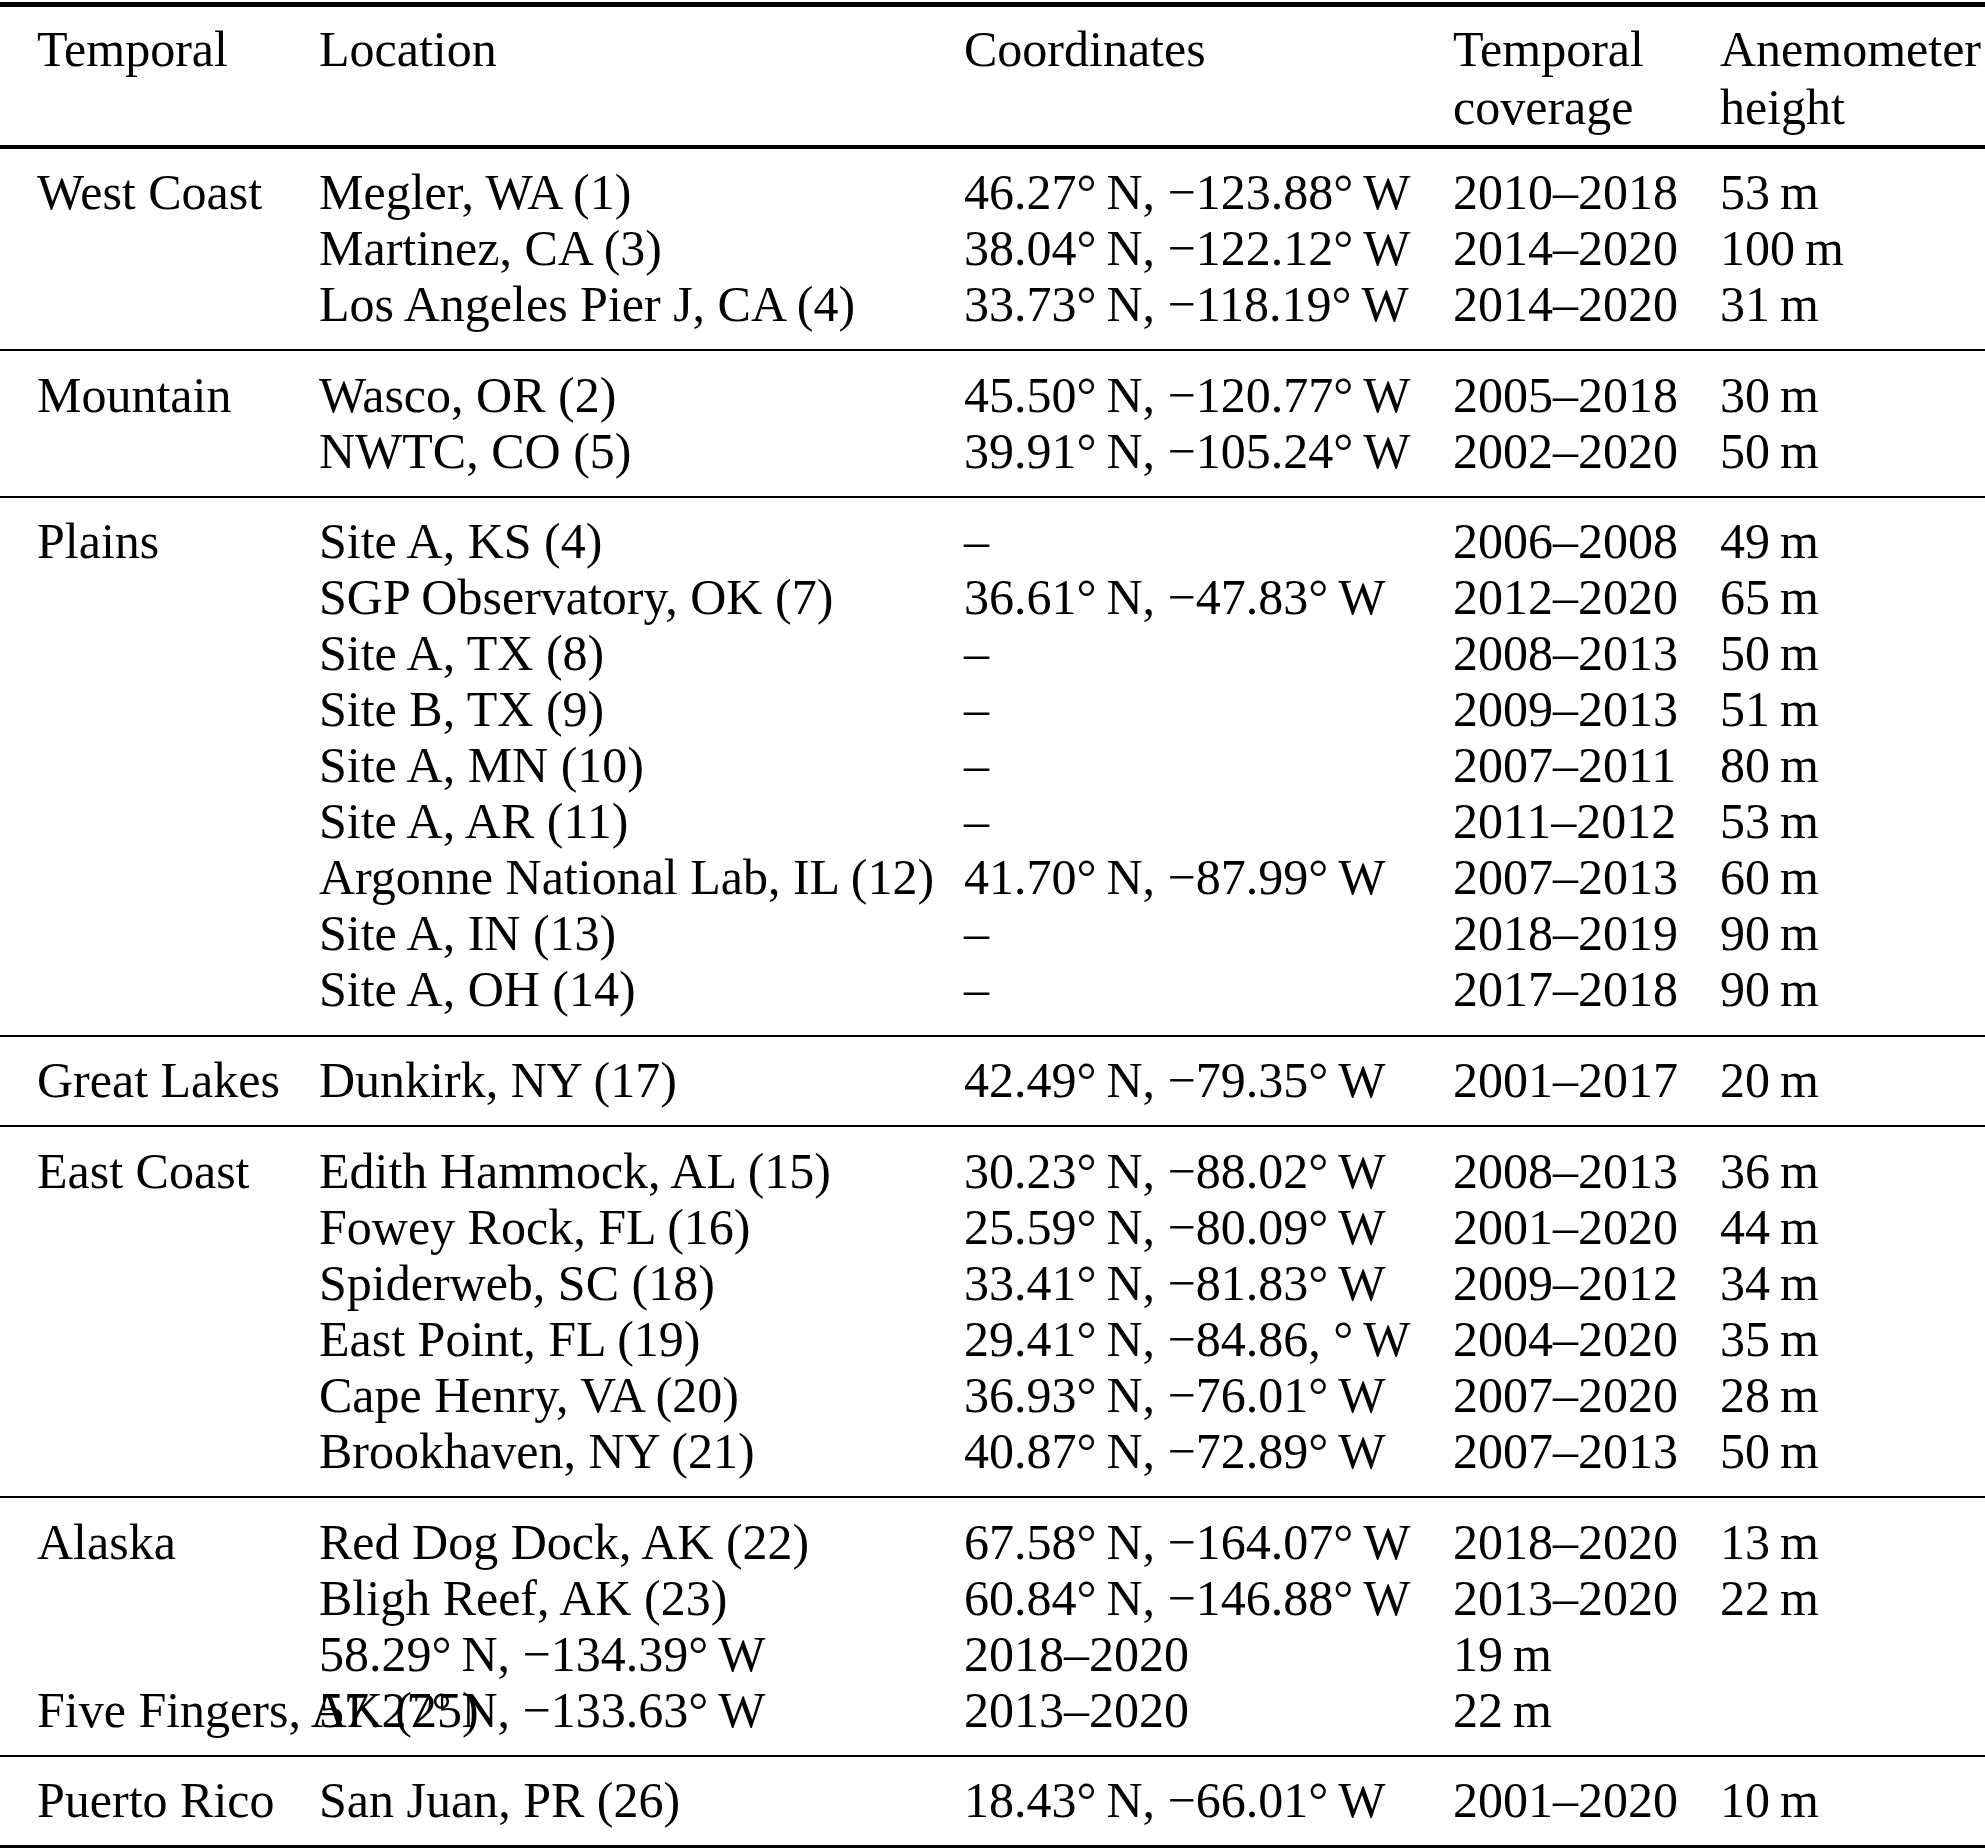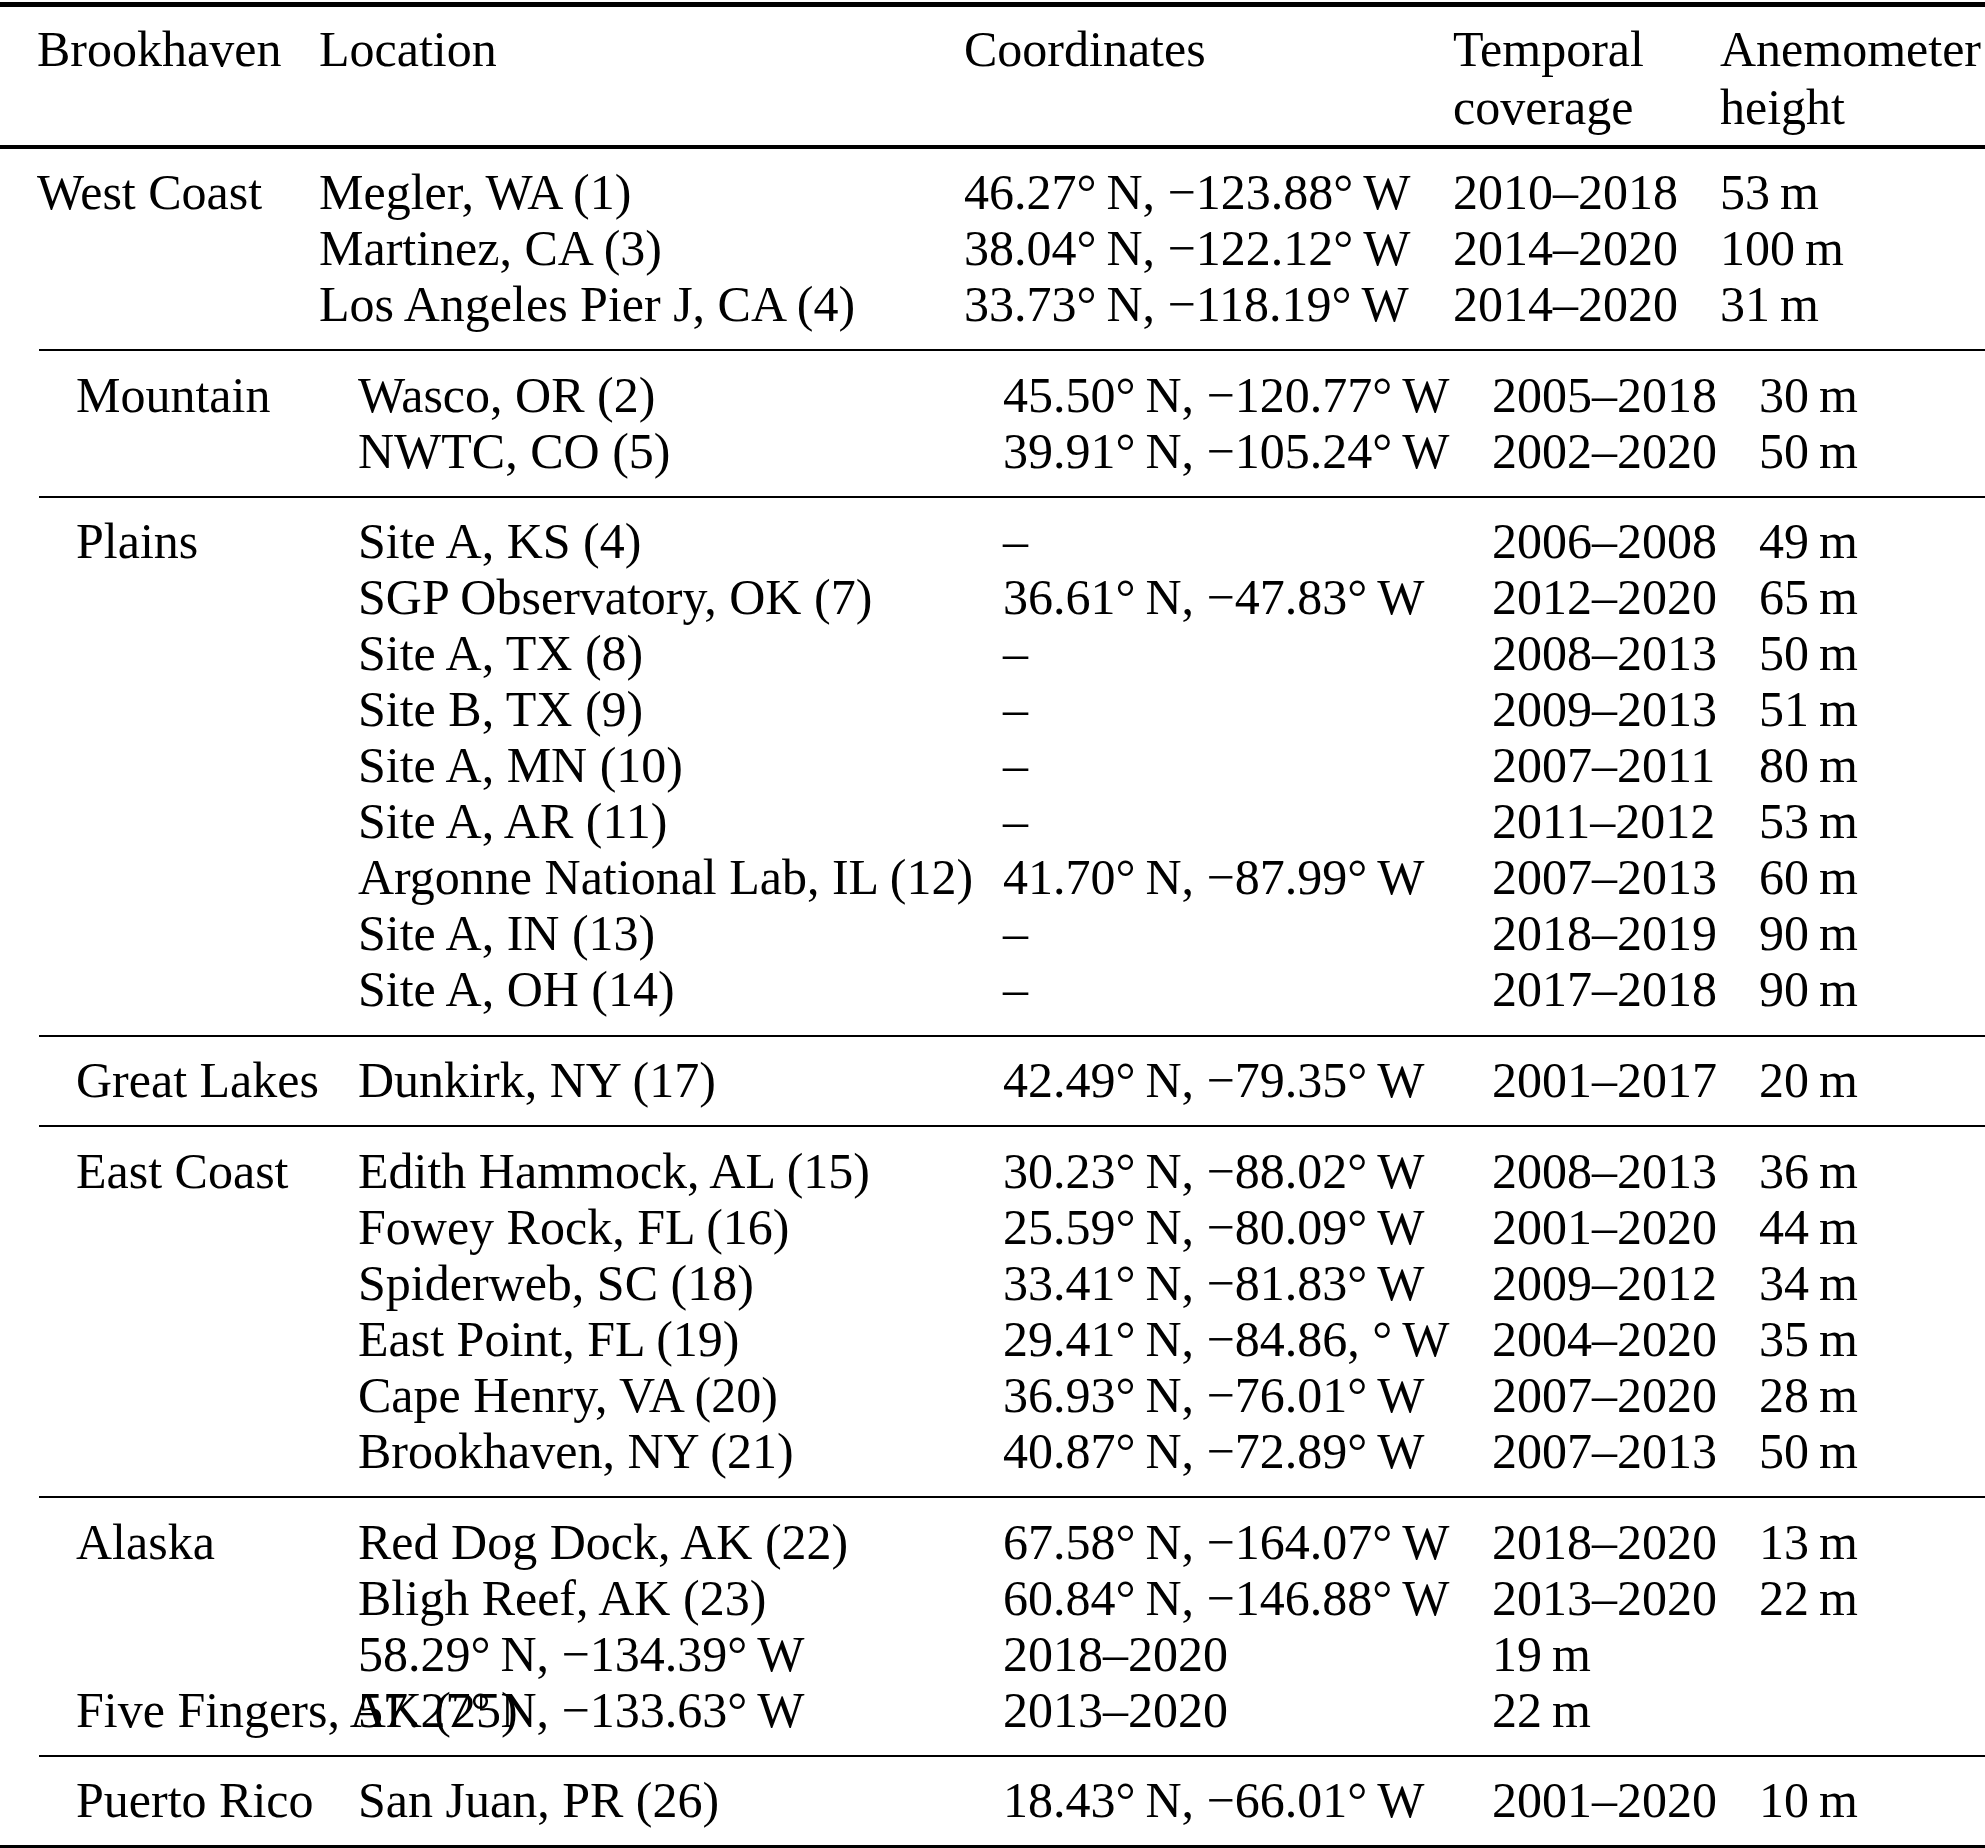--- a/index.html
+++ b/index.html
@@ -41,36 +41,35 @@
     overflow: visible;
   }
   .group {
     display: grid;
     grid-template-columns: 282px 645px 489px 267px 1fr;
     padding: 15.4px 19px 17.3px 37px;
     box-sizing: border-box;
   }
   .group + .group {
     border-top: 2.9px solid #000000;
-    margin-left: 39px;
   }
   .cell {
     line-height: 56px;
     white-space: pre;
     overflow: visible;
   }
 </style>
 </head>
 <body>
 
 <div class="page">
   <div class="rule toprule"></div>
 
   <div class="header-row">
-    <div class="header-cell">Brookhaven</div>
+    <div class="header-cell">Temporal</div>
     <div class="header-cell">Location</div>
     <div class="header-cell">Coordinates</div>
     <div class="header-cell">Temporal coverage</div>
     <div class="header-cell">Anemometer height</div>
   </div>
 
   <div>
       <section class="group">
         <div class="cell">West Coast</div>
         <div class="cell">Megler, WA (1)</div>

